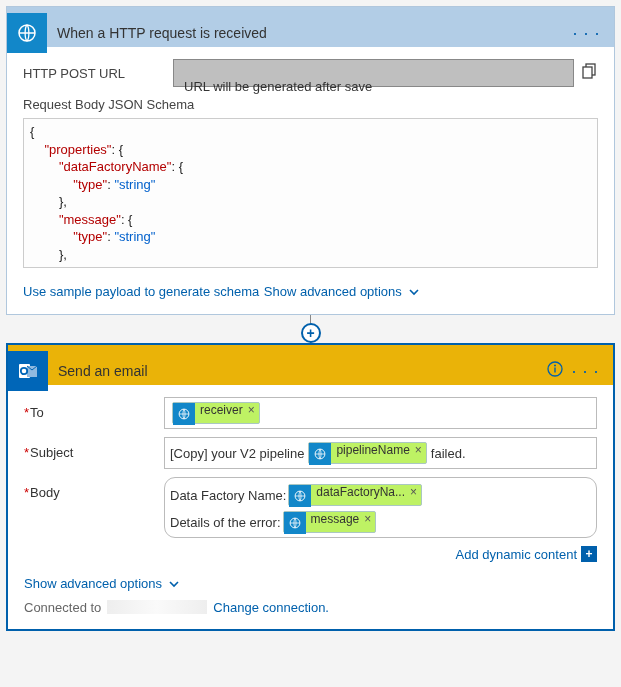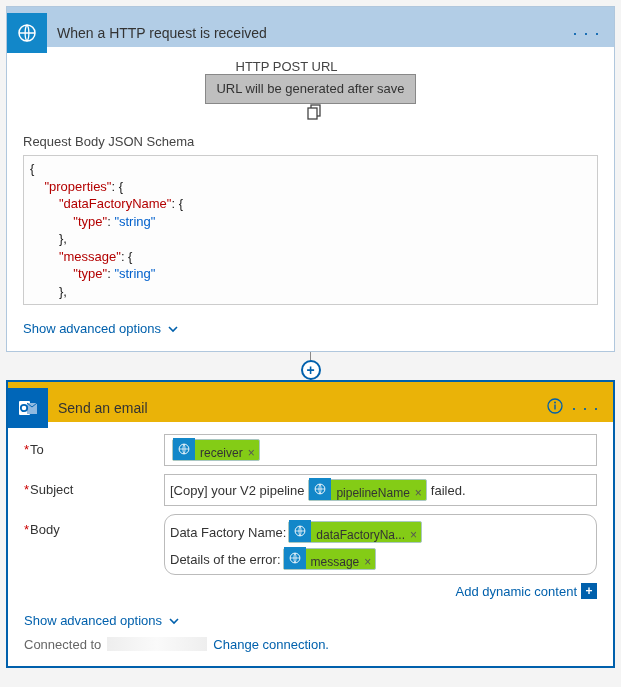--- a/index.html
+++ b/index.html
@@ -46,35 +46,34 @@
     padding: 0 4px;
     cursor: pointer;
   }
   .card-body {
     padding: 12px 16px 14px 16px;
   }
   .row {
     display: flex;
     align-items: center;
     margin-bottom: 10px;
-    flex-direction: column;
   }
   .row-label {
     width: 150px;
     font-size: 13px;
     color: #444;
   }
   .url-box {
     flex: 1;
     background: #bfbfbf;
     color: #333;
     font-size: 13px;
     height: 28px;
     line-height: 28px;
-    padding: 0 10px;
+    padding: 13px 10px;
     border: 1px solid #888;
   }
   .copy-btn {
     margin-left: 8px;
     color: #444;
     cursor: pointer;
   }
   .section-label {
     font-size: 13px;
     color: #444;
@@ -160,22 +159,22 @@
     font-size: 13px;
     color: #333;
     display: flex;
     align-items: center;
     flex-wrap: wrap;
     gap: 3px 2px;
   }
   .input-box.tall { min-height: 58px; align-items: flex-start; padding-top:5px; }
   .pill {
     display: inline-flex;
-    align-items: flex-end;
-    background: #84cc16;
+    align-items: flex-start;
+    background: #bef264;
     border: 1px solid #aac7c2;
     border-radius: 2px;
     font-size: 12px;
     height: 22px;
     padding-right: 4px;
     margin: 1px 2px;
     max-width: 160px;
   }
   .pill-icon {
     width: 22px;
@@ -262,20 +261,21 @@
     <div class="schema-box" id="schema-box"><span class="j-pun">{</span>
 <span class="j-key">    "properties"</span><span class="j-pun">: {</span>
 <span class="j-key">        "dataFactoryName"</span><span class="j-pun">: {</span>
 <span class="j-key">            "type"</span><span class="j-pun">: </span><span class="j-str">"string"</span>
 <span class="j-pun">        },</span>
 <span class="j-key">        "message"</span><span class="j-pun">: {</span>
 <span class="j-key">            "type"</span><span class="j-pun">: </span><span class="j-str">"string"</span>
 <span class="j-pun">        },</span>
 <span class="j-key">        "pipelineName"</span><span class="j-pun">: {</span>
 </div>
+    <div class="link mt10">Use sample payload to generate schema</div>
     <div class="link mt16">
       <span>Show advanced options</span>
       <span class="chev-down">
           <svg width="12" height="12" viewBox="0 0 12 12">
             <path d="M2 4l4 4 4-4" fill="none" stroke="#0060ac" stroke-width="1.6"></path>
           </svg>
         </span>
     </div>
   </div>
 </div>

